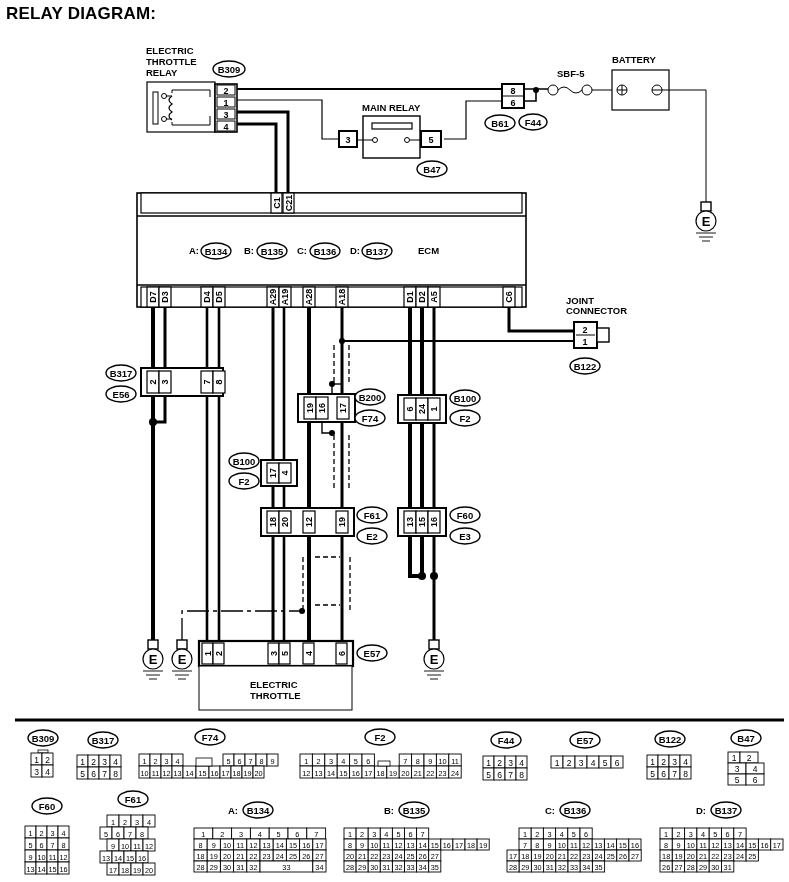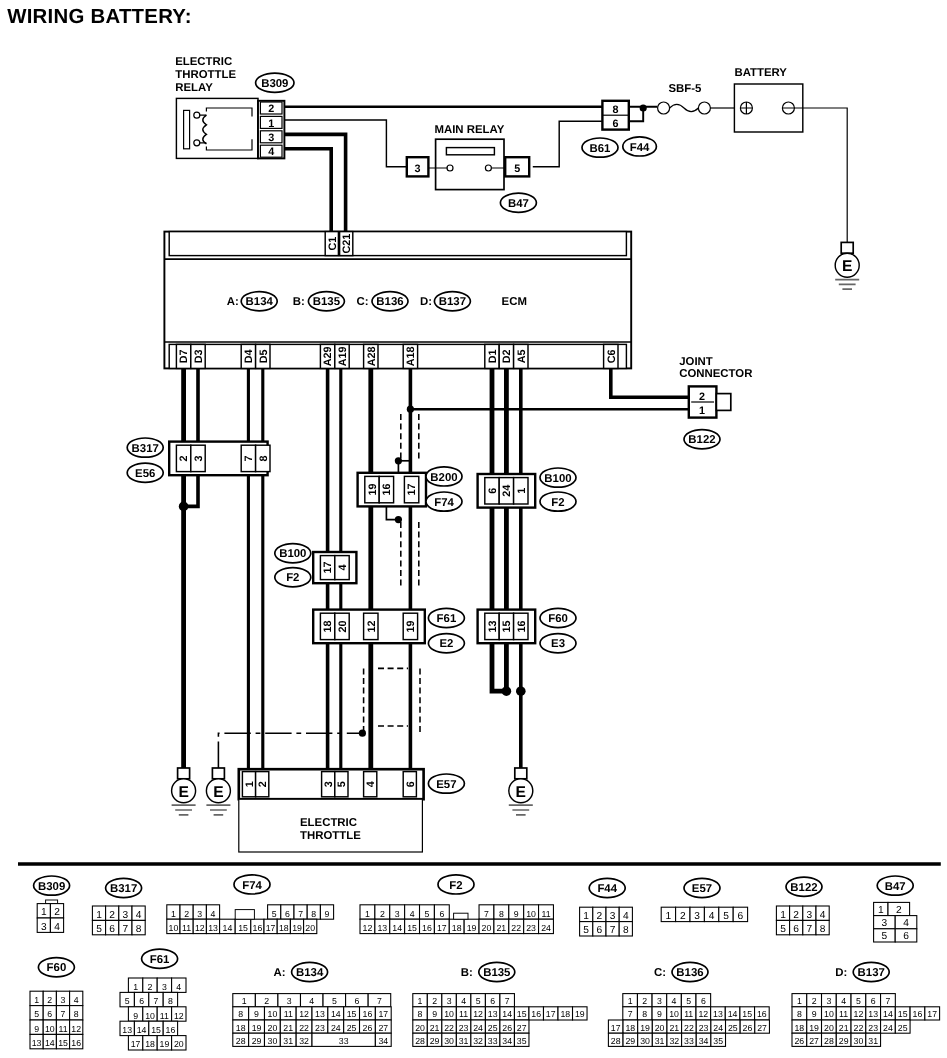--- a/index.html
+++ b/index.html
@@ -8,21 +8,21 @@
   svg{position:absolute;left:0;top:0;}
   .lbl{font-family:"Liberation Sans",sans-serif;font-weight:bold;font-size:9.5px;fill:#000;}
   .pin{font-family:"Liberation Sans",sans-serif;font-weight:bold;font-size:9px;fill:#000;}
   .tag{font-family:"Liberation Sans",sans-serif;font-weight:bold;font-size:9.5px;fill:#000;}
   .cell{font-family:"Liberation Sans",sans-serif;font-size:8.5px;fill:#000;}
   .cellsm{font-family:"Liberation Sans",sans-serif;font-size:7.3px;fill:#000;}
 </style>
 </head>
 <body>
 
-<div id="title">WIRING BATTERY:</div>
+<div id="title">RELAY DIAGRAM:</div>
 
 <svg id="diagram" width="789" height="882" viewBox="0 0 789 882" xmlns="http://www.w3.org/2000/svg">
 
   <g>
     <text class="lbl" x="146" y="54">ELECTRIC</text>
     <text class="lbl" x="146" y="65">THROTTLE</text>
     <text class="lbl" x="146" y="76">RELAY</text>
     <ellipse cx="229" cy="69" rx="16" ry="8" fill="#fff" stroke="#000" stroke-width="1.4"></ellipse>
     <text class="tag" x="229" y="72.5" text-anchor="middle">B309</text>
     <rect x="147" y="82" width="68" height="50" fill="#fff" stroke="#000" stroke-width="1.2"></rect>

